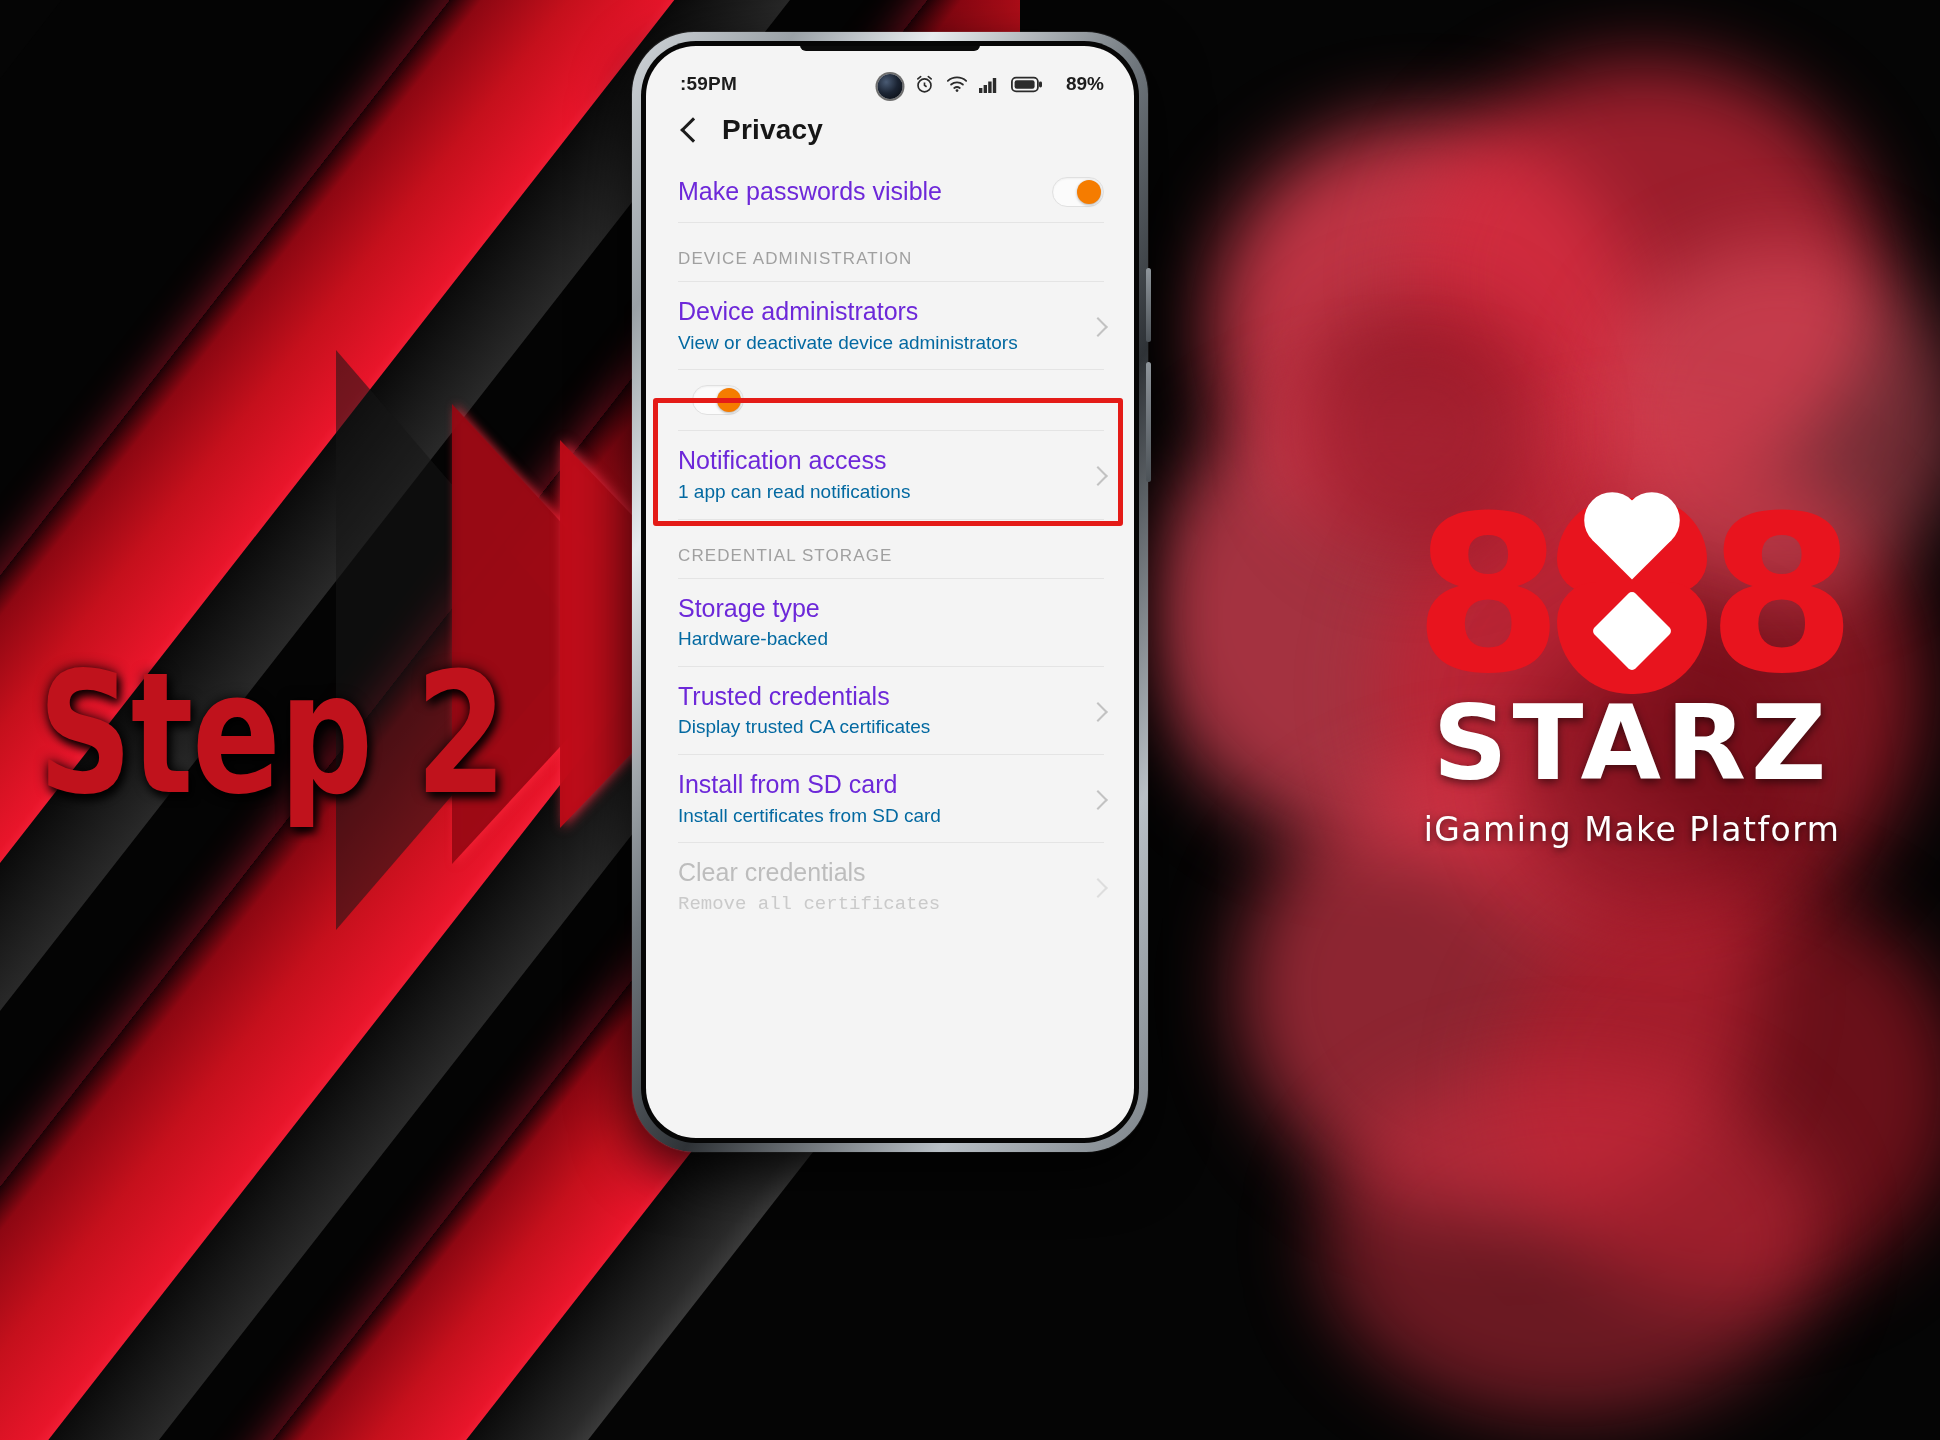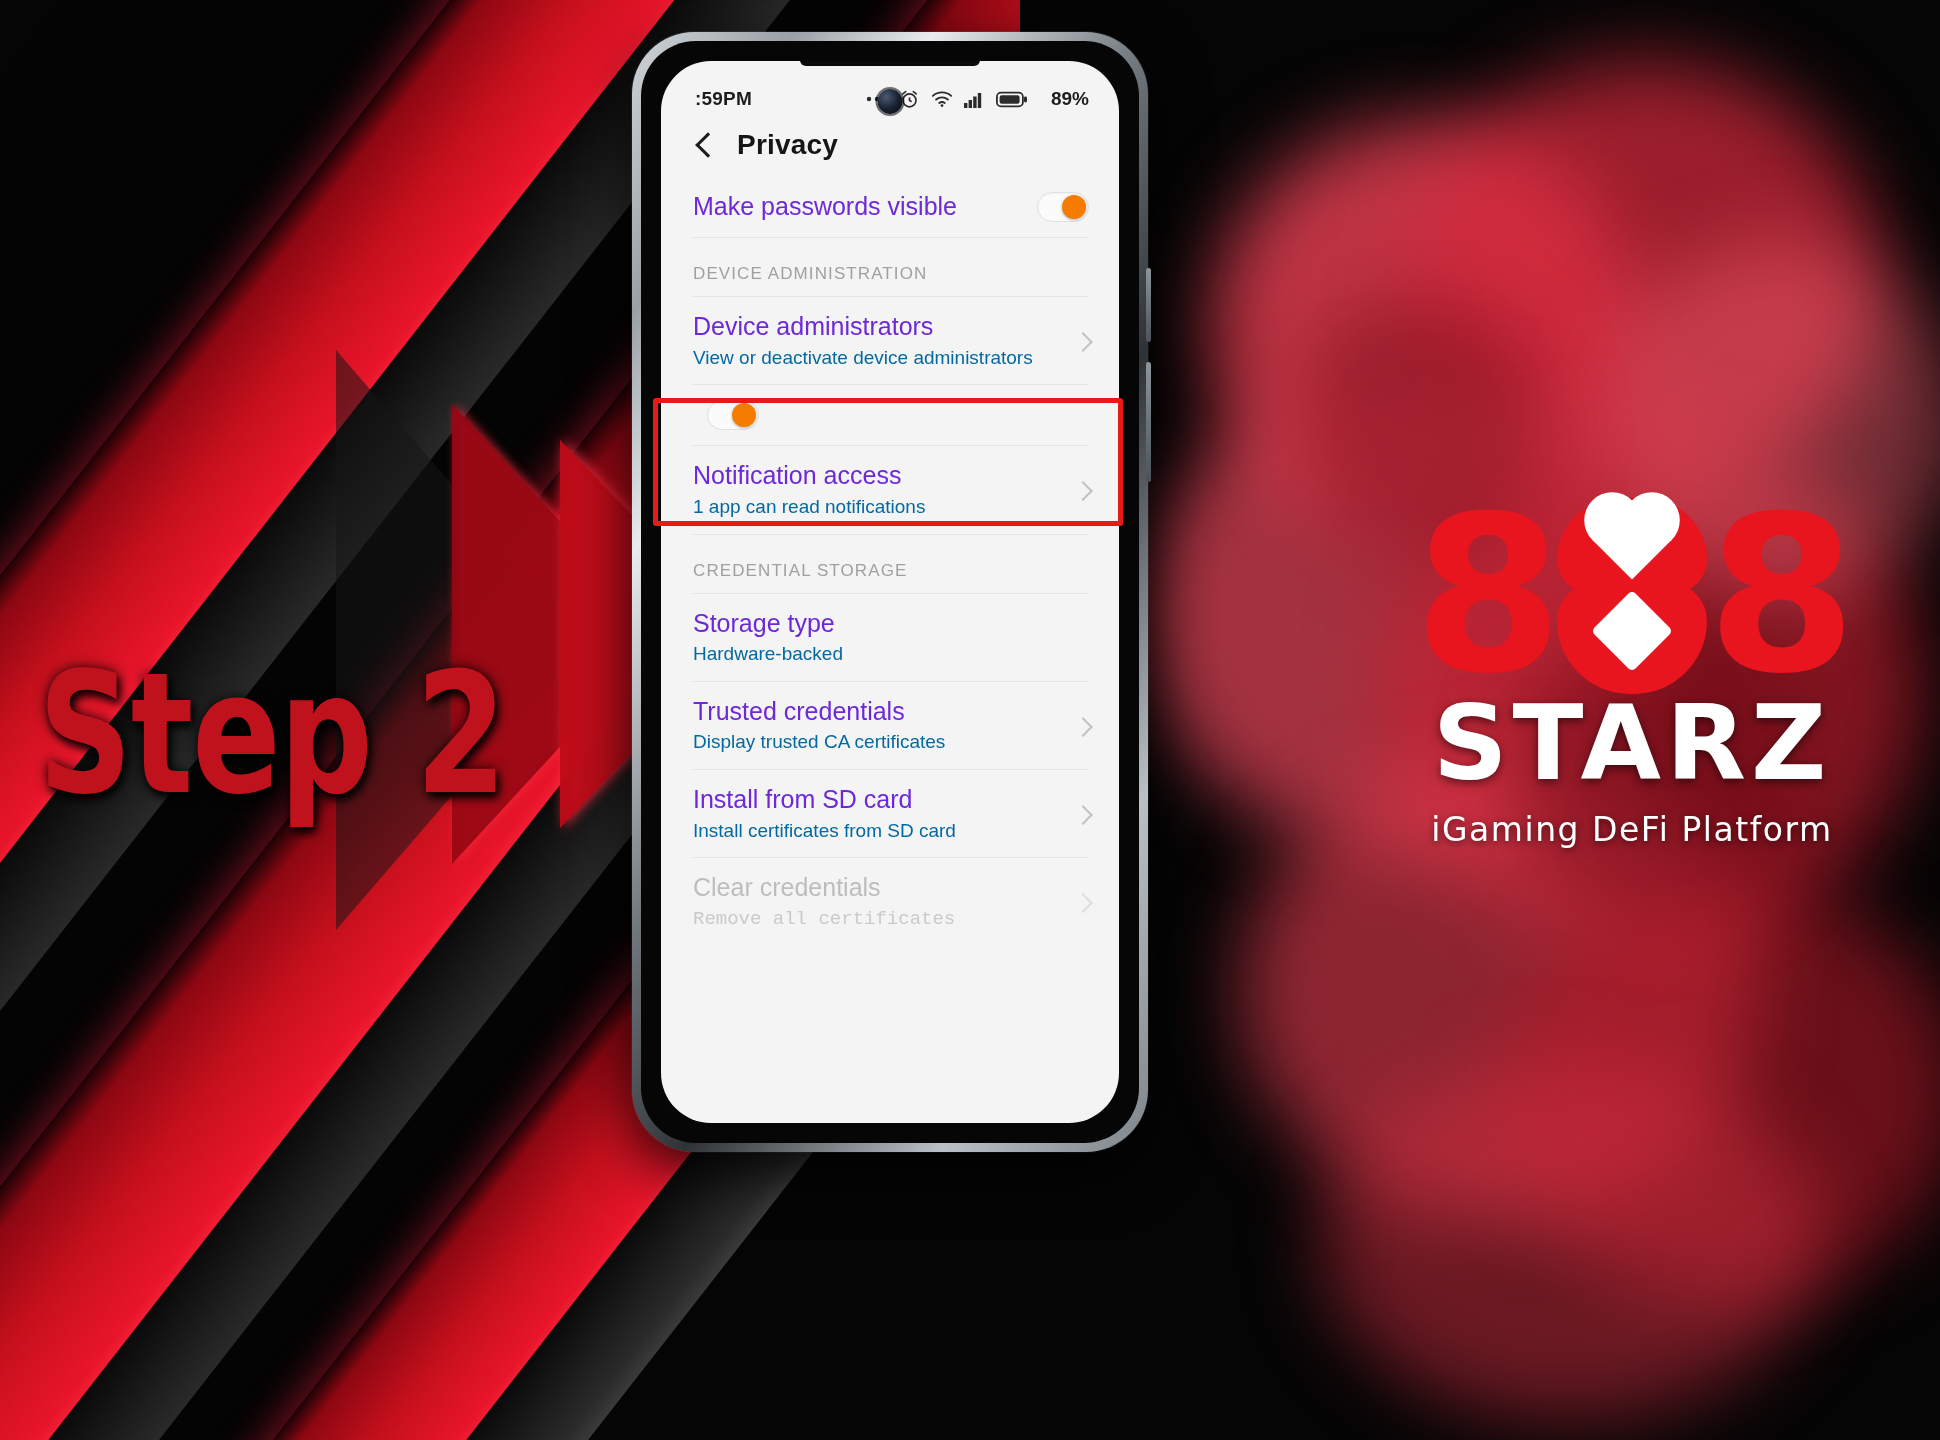--- a/index.html
+++ b/index.html
@@ -96,21 +96,21 @@
   .phone {
     position:absolute; left:632px; top:32px; width:516px; height:1120px;
     border-radius:62px;
     background:linear-gradient(120deg,#cfd4d8 0%,#9aa1a6 14%,#e8ecef 26%,#6f767c 45%,#2e3236 60%,#b9c0c6 82%,#7d848a 100%);
     padding:9px;
     box-shadow:0 18px 58px rgba(0,0,0,.85), 0 0 0 1px rgba(255,255,255,.10);
     z-index:9;
   }
   .phone-inner {
     position:relative; width:100%; height:100%;
-    border-radius:55px; background:#060606; padding:20px;
+    border-radius:55px; background:#060606; padding:5px;
     overflow:hidden;
   }
   .screen {
     position:relative; width:100%; height:100%;
     border-radius:50px; background:#f4f4f4; overflow:hidden;
   }
   .earpiece {
     position:absolute; left:50%; transform:translateX(-50%); top:-2px;
     width:180px; height:7px; border-radius:0 0 6px 6px; background:#0b0b0b; z-index:5;
   }
@@ -243,21 +243,21 @@
       <span class="eight">8</span>
       <span class="mid8">
         <span class="lobe top"></span>
         <span class="lobe bot"></span>
         <span class="heart"></span>
         <span class="diamond"></span>
       </span>
       <span class="eight">8</span>
     </div>
     <div class="logo-starz">STARZ</div>
-    <div class="logo-tag">iGaming DeFi Platform</div>
+    <div class="logo-tag">iGaming Make Platform</div>
   </div>
 
   <div class="phone">
     <span class="side-btn b1"></span>
     <span class="side-btn b2"></span>
     <div class="phone-inner">
       <div class="screen">
         <div class="earpiece"></div>
         <div class="punchhole"></div>
 

